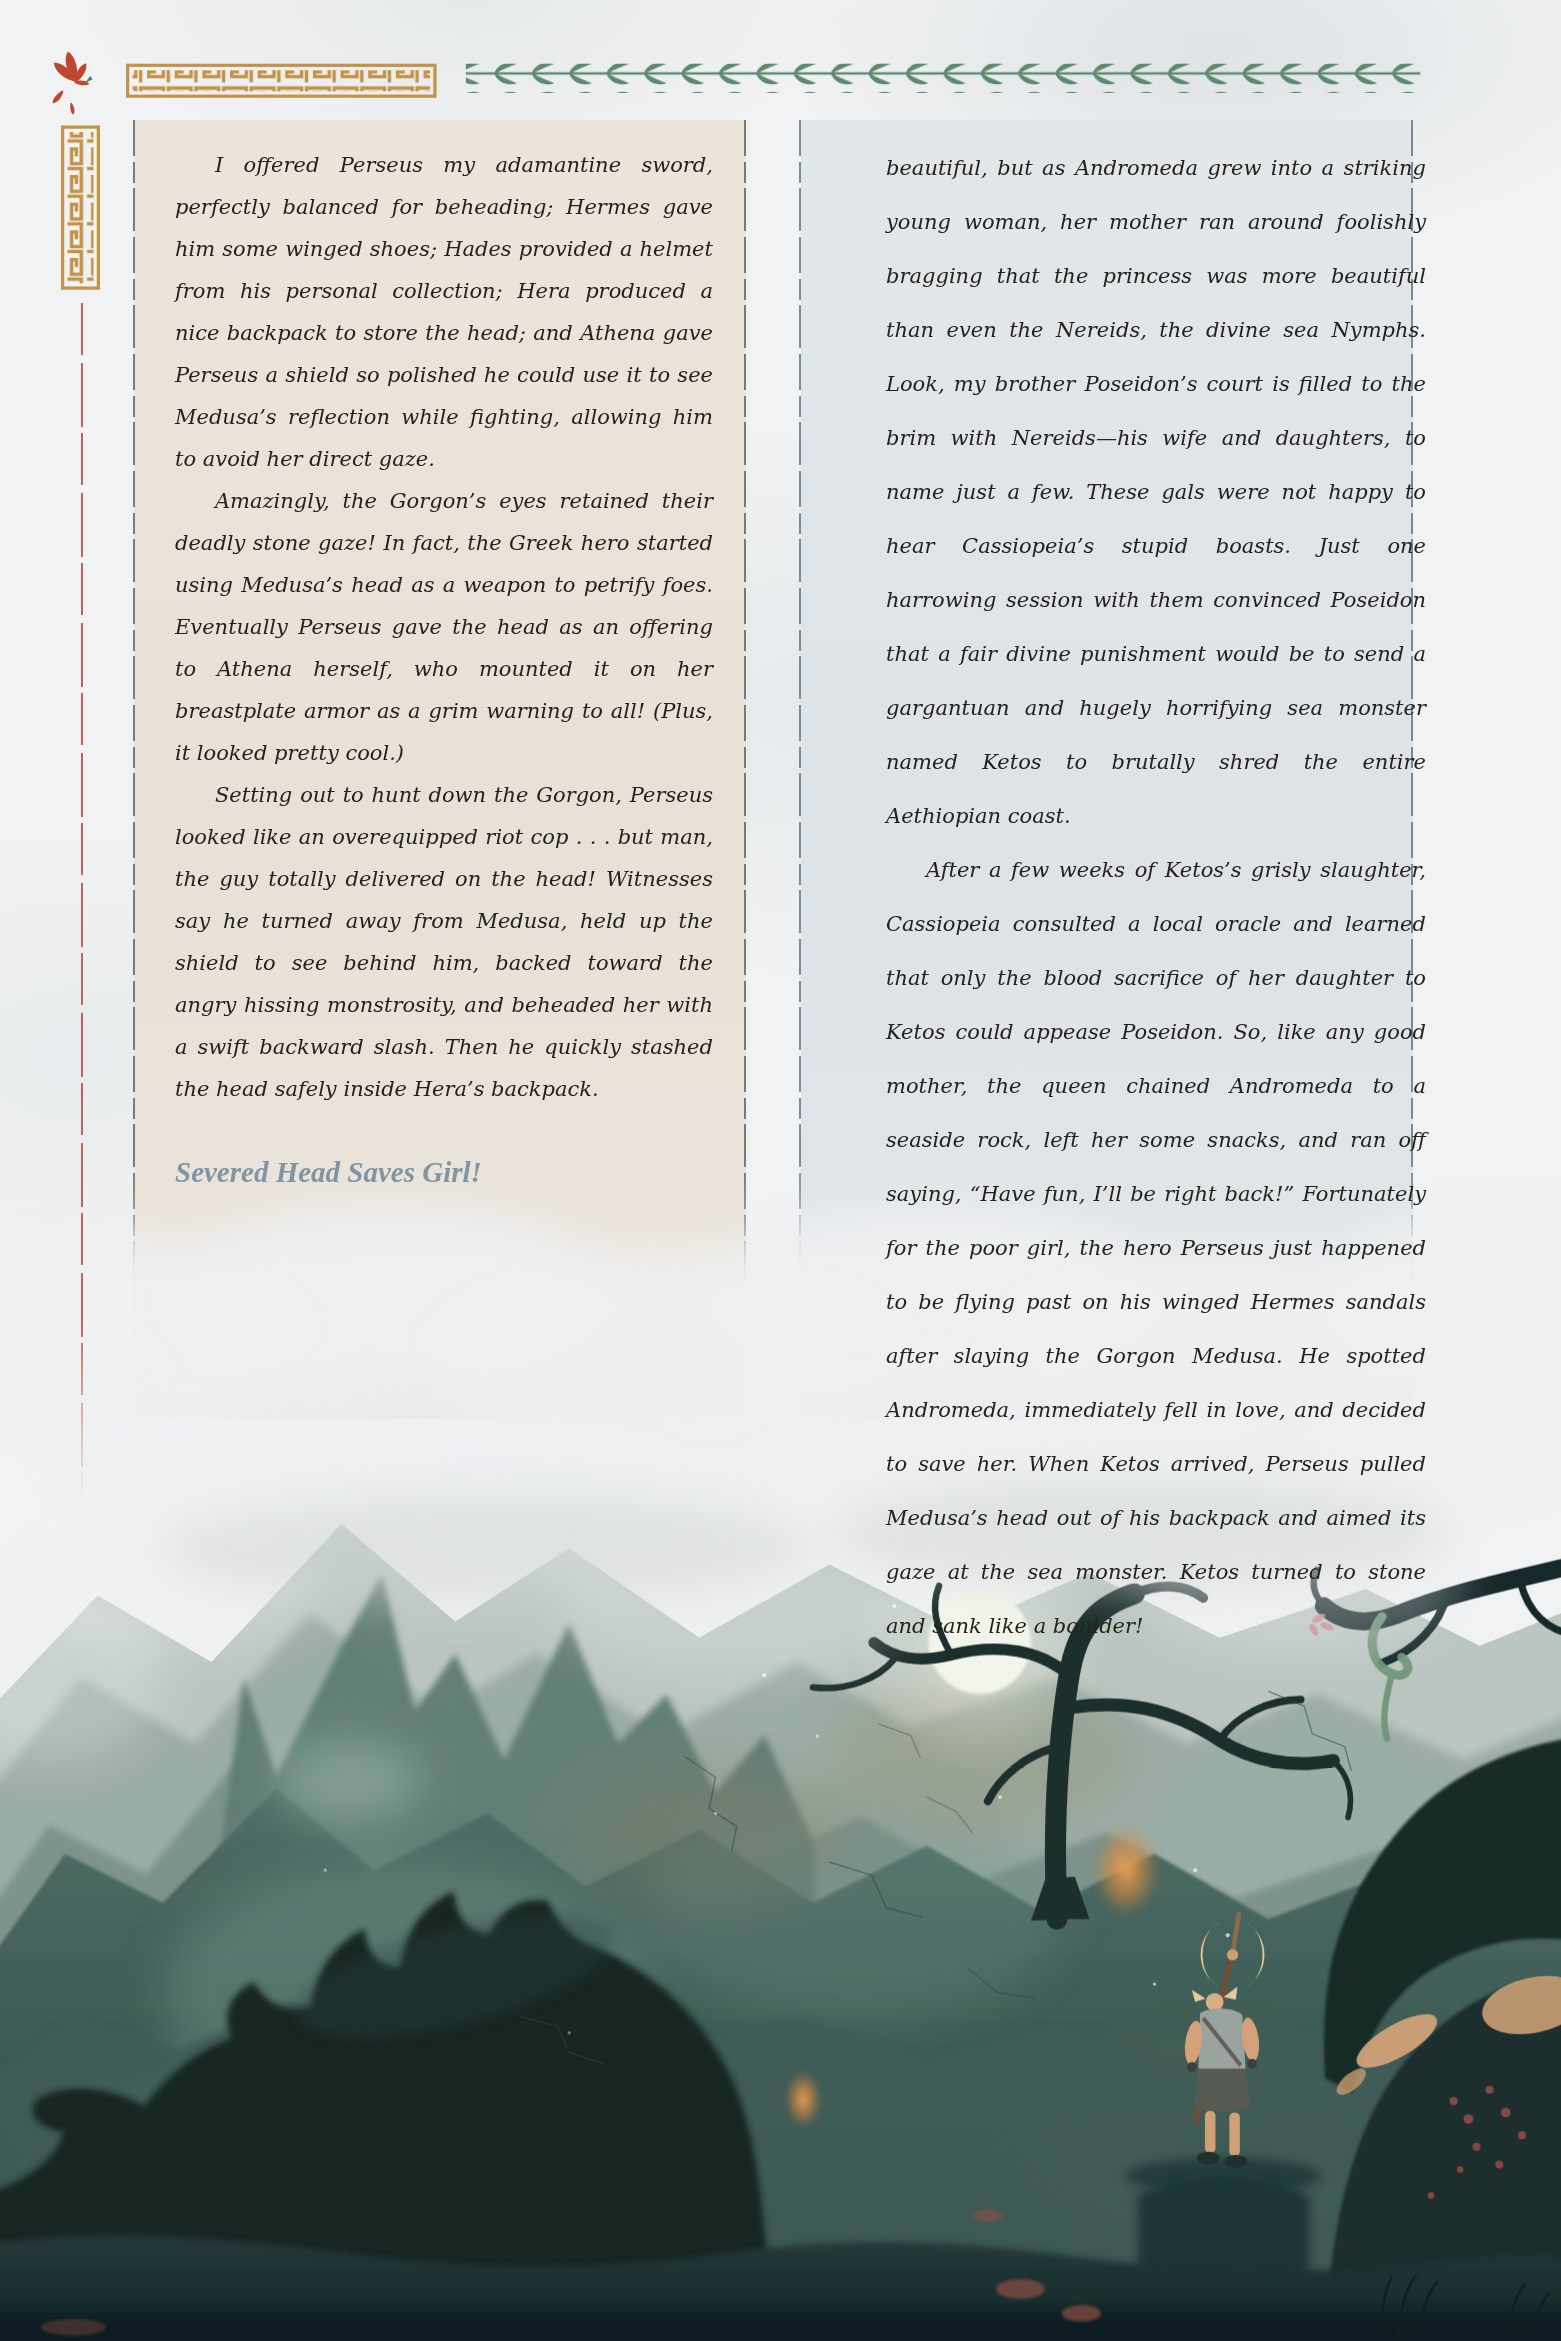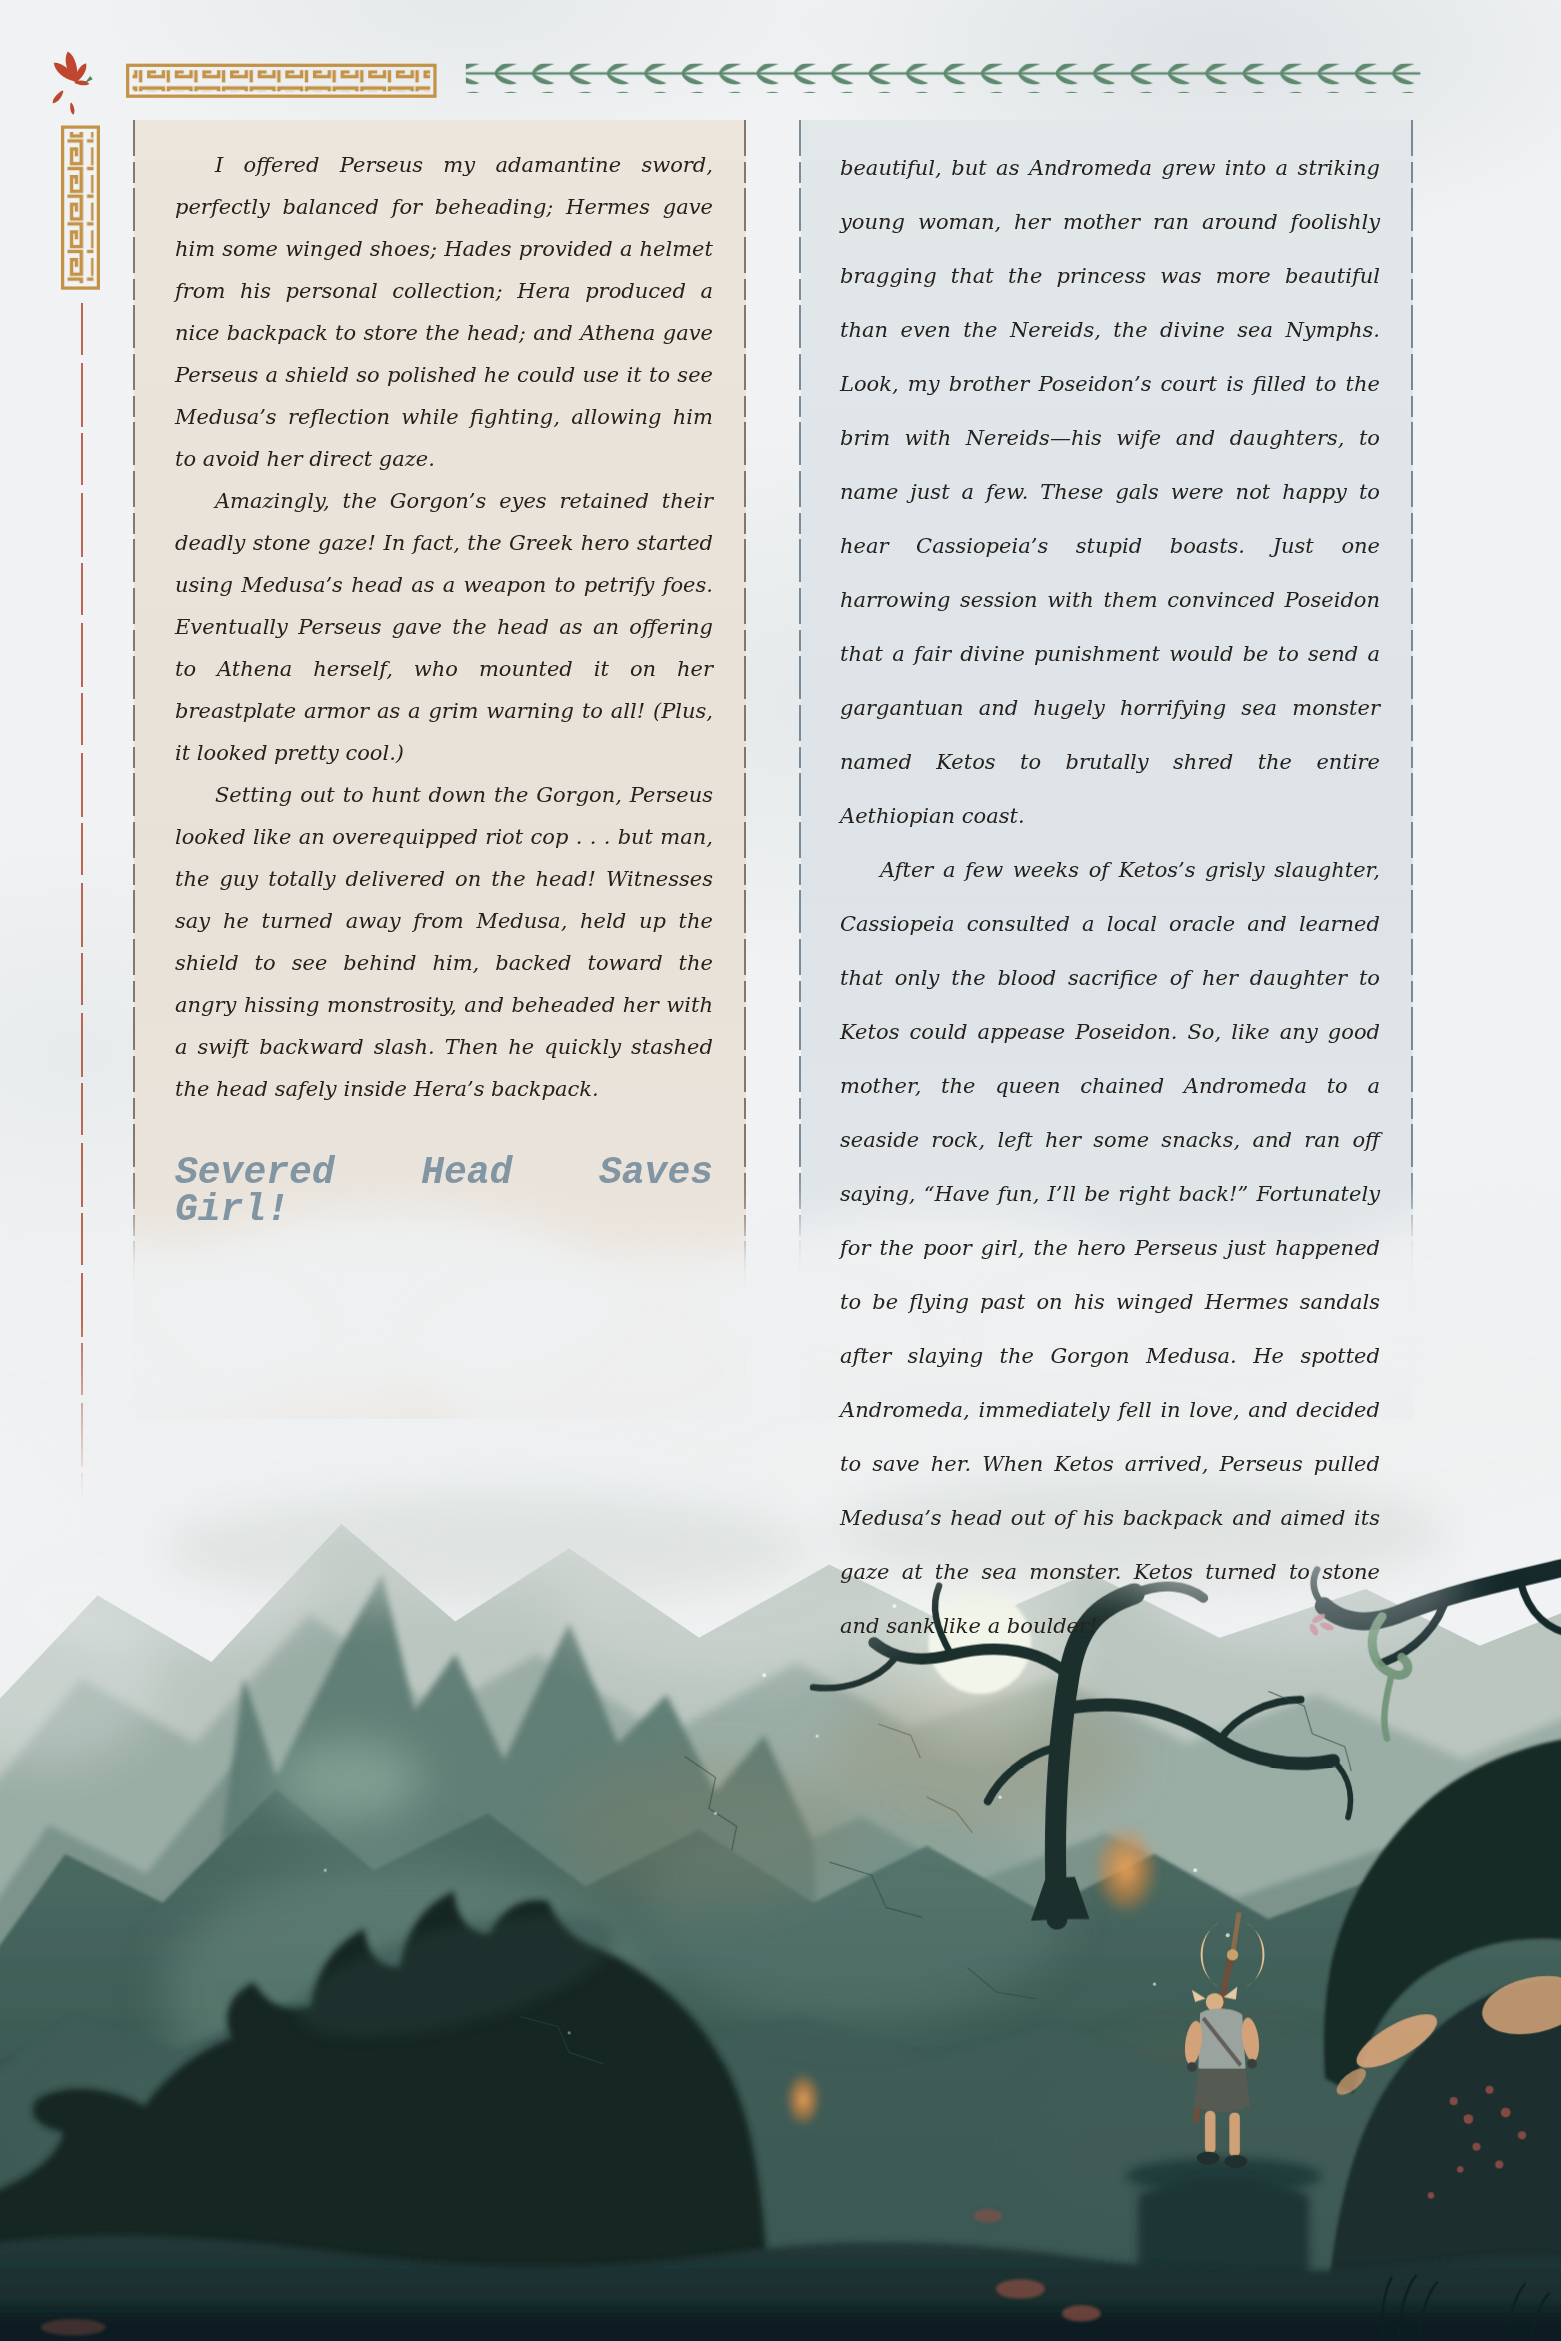--- a/index.html
+++ b/index.html
@@ -22,24 +22,24 @@
     background-image:repeating-linear-gradient(180deg,#b34d3a 0px,#b34d3a 52px,rgba(0,0,0,0) 52px,rgba(0,0,0,0) 60px,#b34d3a 60px,#b34d3a 124px,rgba(0,0,0,0) 124px,rgba(0,0,0,0) 130px);
     -webkit-mask-image:linear-gradient(180deg,#000 85%,rgba(0,0,0,0));
     mask-image:linear-gradient(180deg,#000 85%,rgba(0,0,0,0));}
   .decor-svg{position:absolute;left:0;top:0;z-index:4;}
   .illu-svg{position:absolute;left:0;top:1057px;z-index:3;}
   .col{position:absolute;top:120px;width:612px;z-index:5;box-sizing:border-box;
     font-family:"DejaVu Serif",serif;font-style:italic;color:#25221e;
     text-align:justify;hyphens:none;}
   .col p{margin:0;}
   .left-col{left:134px;padding:24.4px 33px 0 41px;font-size:21px;line-height:42px;}
-  .right-col{left:801px;padding:21px 33px 0 39px;font-size:21px;line-height:54px;}
+  .right-col{left:847px;padding:21px 33px 0 39px;font-size:21px;line-height:54px;}
   .indent{text-indent:1.9em;}
-  .section-heading{font-size:38px;line-height:37px;color:#8195a3;margin:44px 0 8.1px 0;
-    font-family:Liberation Mono, monospace;font-style:italic;}
+  .section-heading{font-size:29px;line-height:37px;color:#8195a3;margin:44px 0 8.1px 0;
+    font-family:Liberation Serif, serif;font-style:italic;}
 </style>
 </head>
 <body>
 
 <div class="page">
 
   <svg class="decor-svg" width="1561" height="342" viewBox="0 0 1920 420">
     <defs>
       <pattern id="gk" patternUnits="userSpaceOnUse" width="34" height="26">
         <path d="M3,23 V4 H31 V16 H13 V10 H22" fill="none" stroke="#c49347" stroke-width="4.2"></path>

